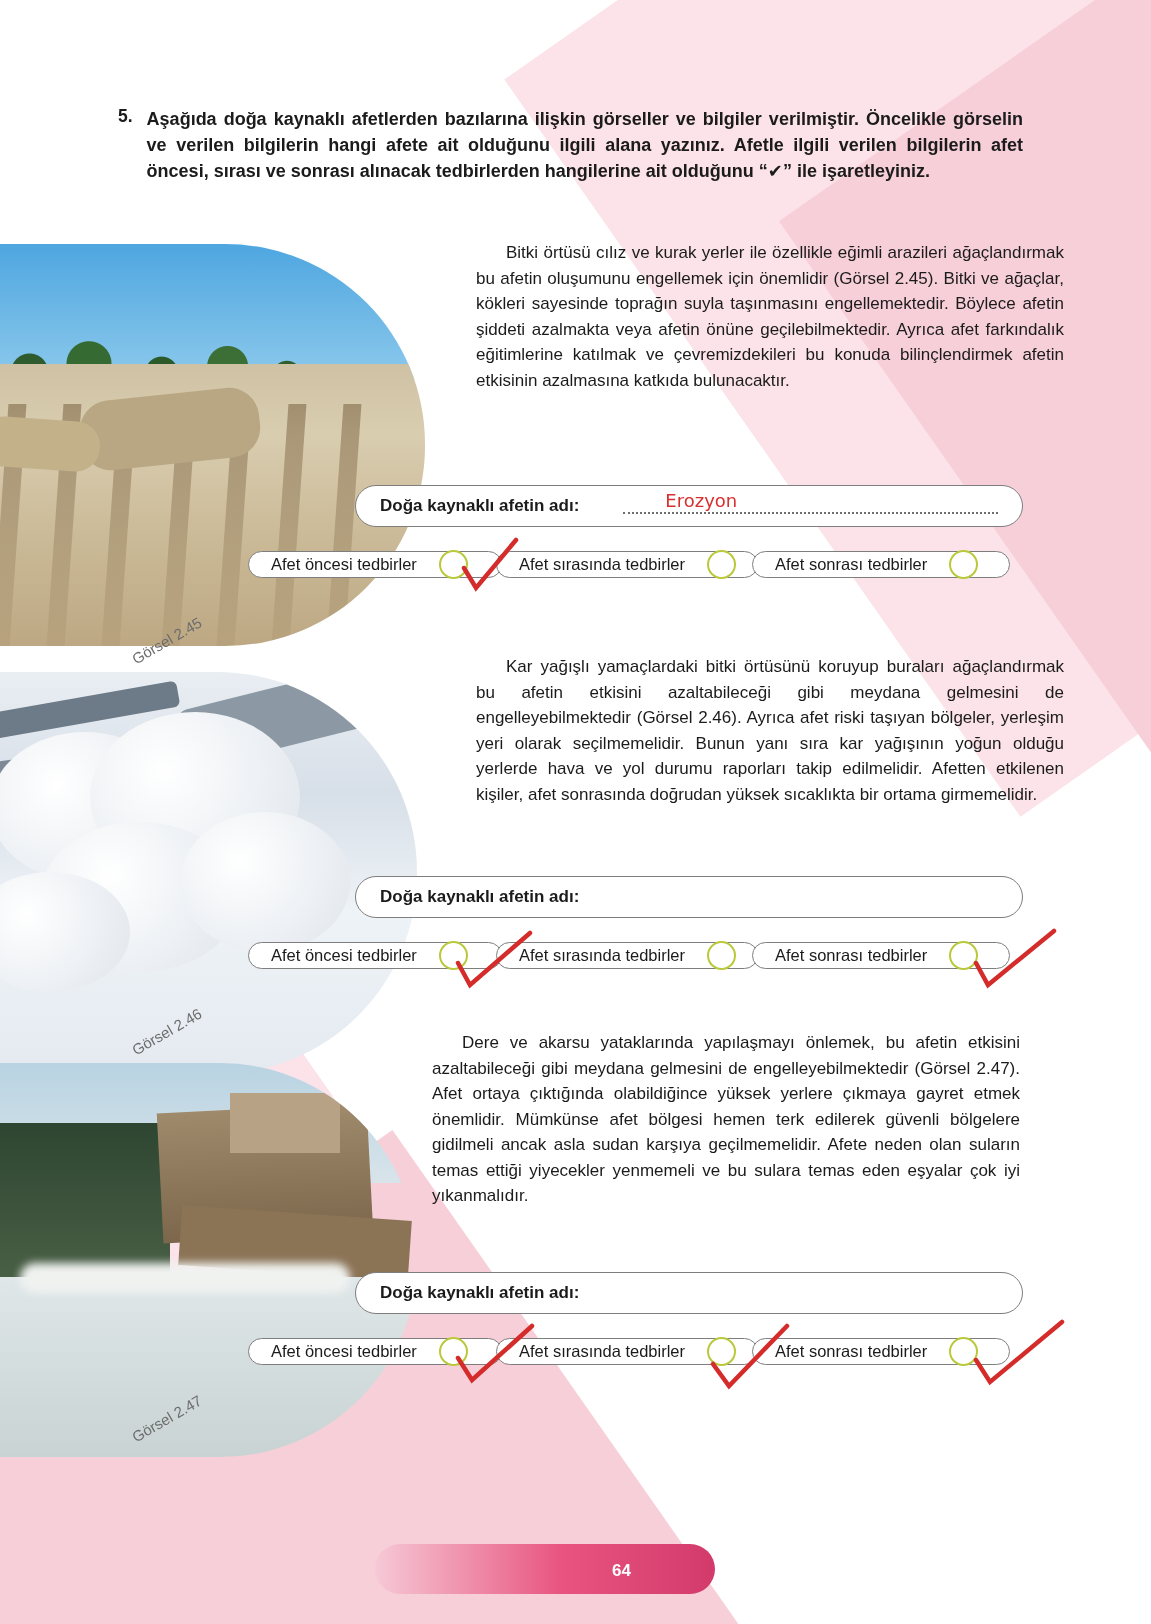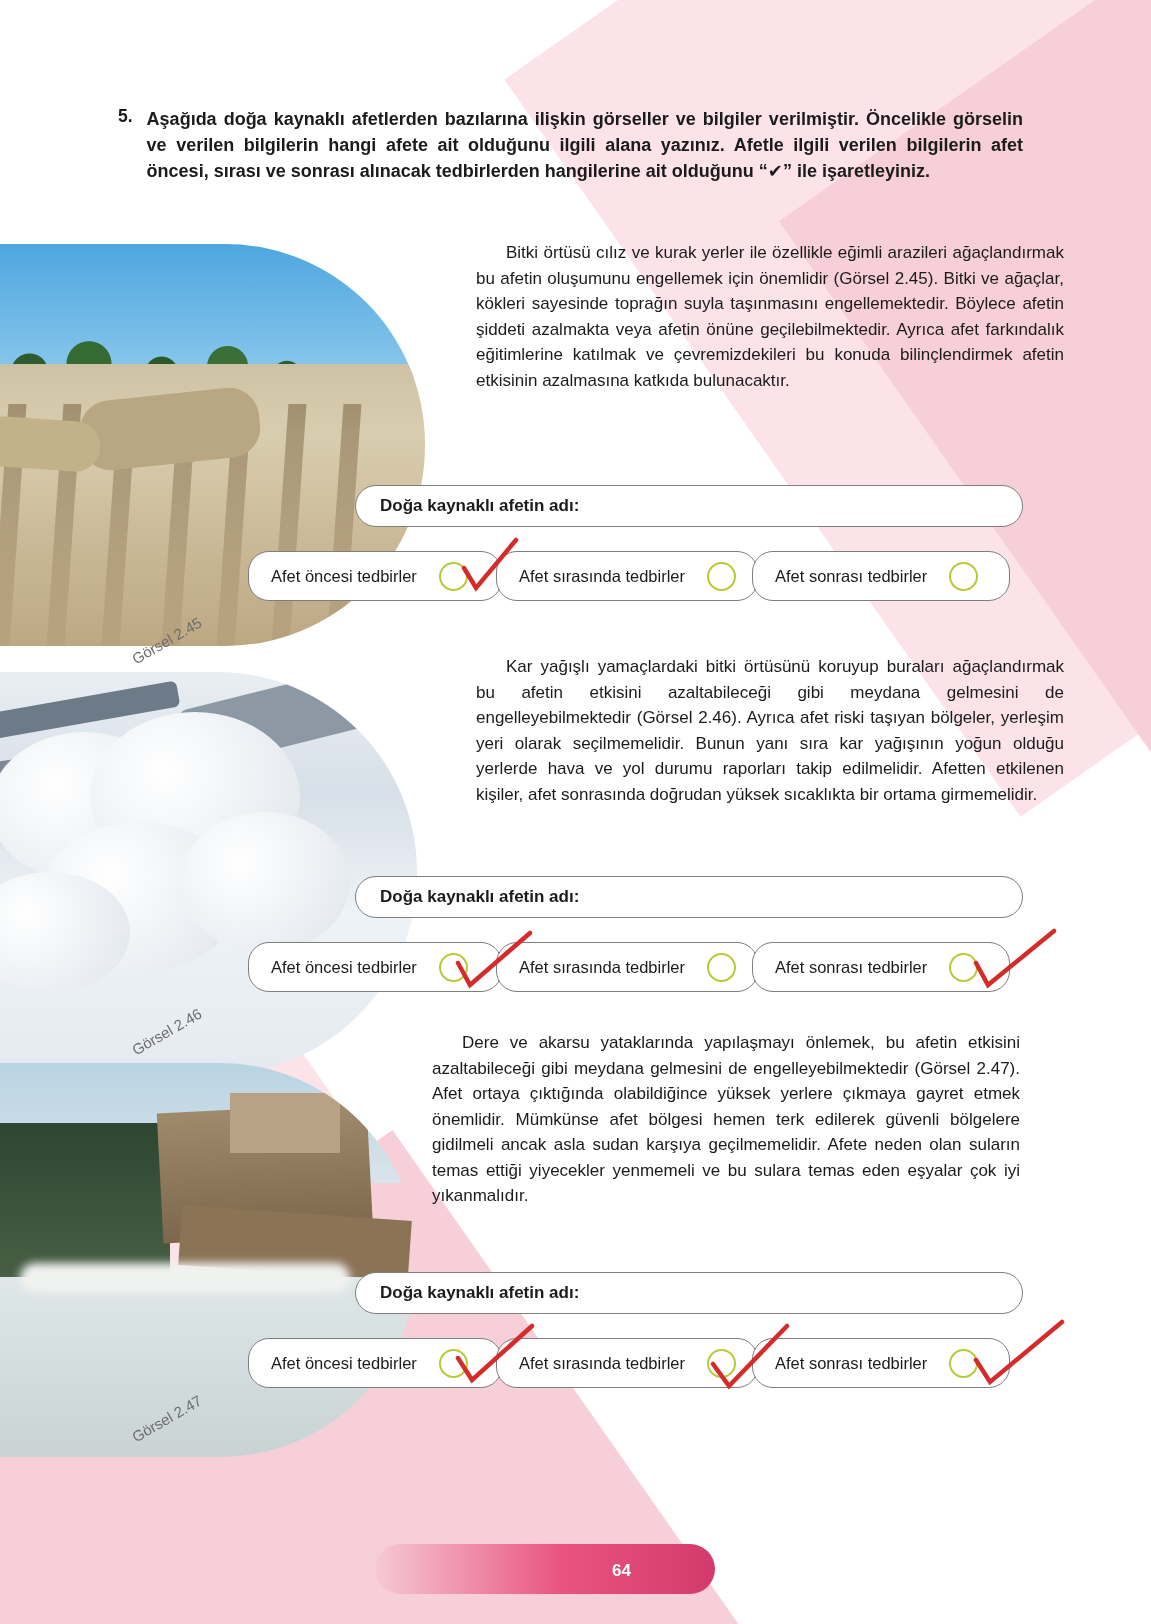--- a/index.html
+++ b/index.html
@@ -211,21 +211,21 @@
     color: #d83030;
   }
 
   
   .measures {
     position: absolute;
     height: 42px;
     display: flex;
   }
   .m-pill {
-    height: 50px;
+    height: 27px;
     border: 1.6px solid #7e7e7e;
     border-radius: 21px;
     background: #fff;
     display: flex;
     align-items: center;
     gap: 22px;
     padding: 0 18px 0 22px;
     box-sizing: border-box;
     font-size: 16.5px;
     color: #1b1b1b;
@@ -316,20 +316,24 @@
     <div style="position:absolute;left:90px;top:200px;width:330px;height:30px;background:#f0f2f0;border-radius:20px;filter:blur(4px);"></div>
   </div>
   <div class="caption" style="left:128px; top:1410px;">Görsel 2.47</div>
 
   <div class="para p1">Bitki örtüsü cılız ve kurak yerler ile özellikle eğimli arazileri ağaçlandırmak bu afetin oluşumunu engellemek için önemlidir (Görsel 2.45). Bitki ve ağaçlar, kökleri sayesinde toprağın suyla taşınmasını engellemektedir. Böylece afetin şiddeti azalmakta veya afetin önüne geçilebilmektedir. Ayrıca afet farkındalık eğitimlerine katılmak ve çevremizdekileri bu konuda bilinçlendirmek afetin etkisinin azalmasına katkıda bulunacaktır.</div>
   <div class="para p2">Kar yağışlı yamaçlardaki bitki örtüsünü koruyup buraları ağaçlandırmak bu afetin etkisini azaltabileceği gibi meydana gelmesini de engelleyebilmektedir (Görsel 2.46). Ayrıca afet riski taşıyan bölgeler, yerleşim yeri olarak seçilmemelidir. Bunun yanı sıra kar yağışının yoğun olduğu yerlerde hava ve yol durumu raporları takip edilmelidir. Afetten etkilenen kişiler, afet sonrasında doğrudan yüksek sıcaklıkta bir ortama girmemelidir.</div>
   <div class="para p3">Dere ve akarsu yataklarında yapılaşmayı önlemek, bu afetin etkisini azaltabileceği gibi meydana gelmesini de engelleyebilmektedir (Görsel 2.47). Afet ortaya çıktığında olabildiğince yüksek yerlere çıkmaya gayret etmek önemlidir. Mümkünse afet bölgesi hemen terk edilerek güvenli bölgelere gidilmeli ancak asla sudan karşıya geçilmemelidir. Afete neden olan suların temas ettiği yiyecekler yenmemeli ve bu sulara temas eden eşyalar çok iyi yıkanmalıdır.</div>
 
   <div class="name-pill" style="left:355px; top:485px; width:668px;">
     <span class="name-label">Doğa kaynaklı afetin adı:</span>
+    <span class="dotfill">
+      <span class="dotline"></span>
+      <span class="handwrite">Erozyon</span>
+    </span>
   </div>
 
   <div class="measures" style="left:248px; top:551px;">
     <div class="m-pill" style="width:254px;">
       <span>Afet öncesi tedbirler</span>
       <span class="m-circle"></span>
     </div>
     <div class="m-pill" style="width:262px;margin-left:-6px;">
       <span>Afet sırasında tedbirler</span>
       <span class="m-circle"></span>

